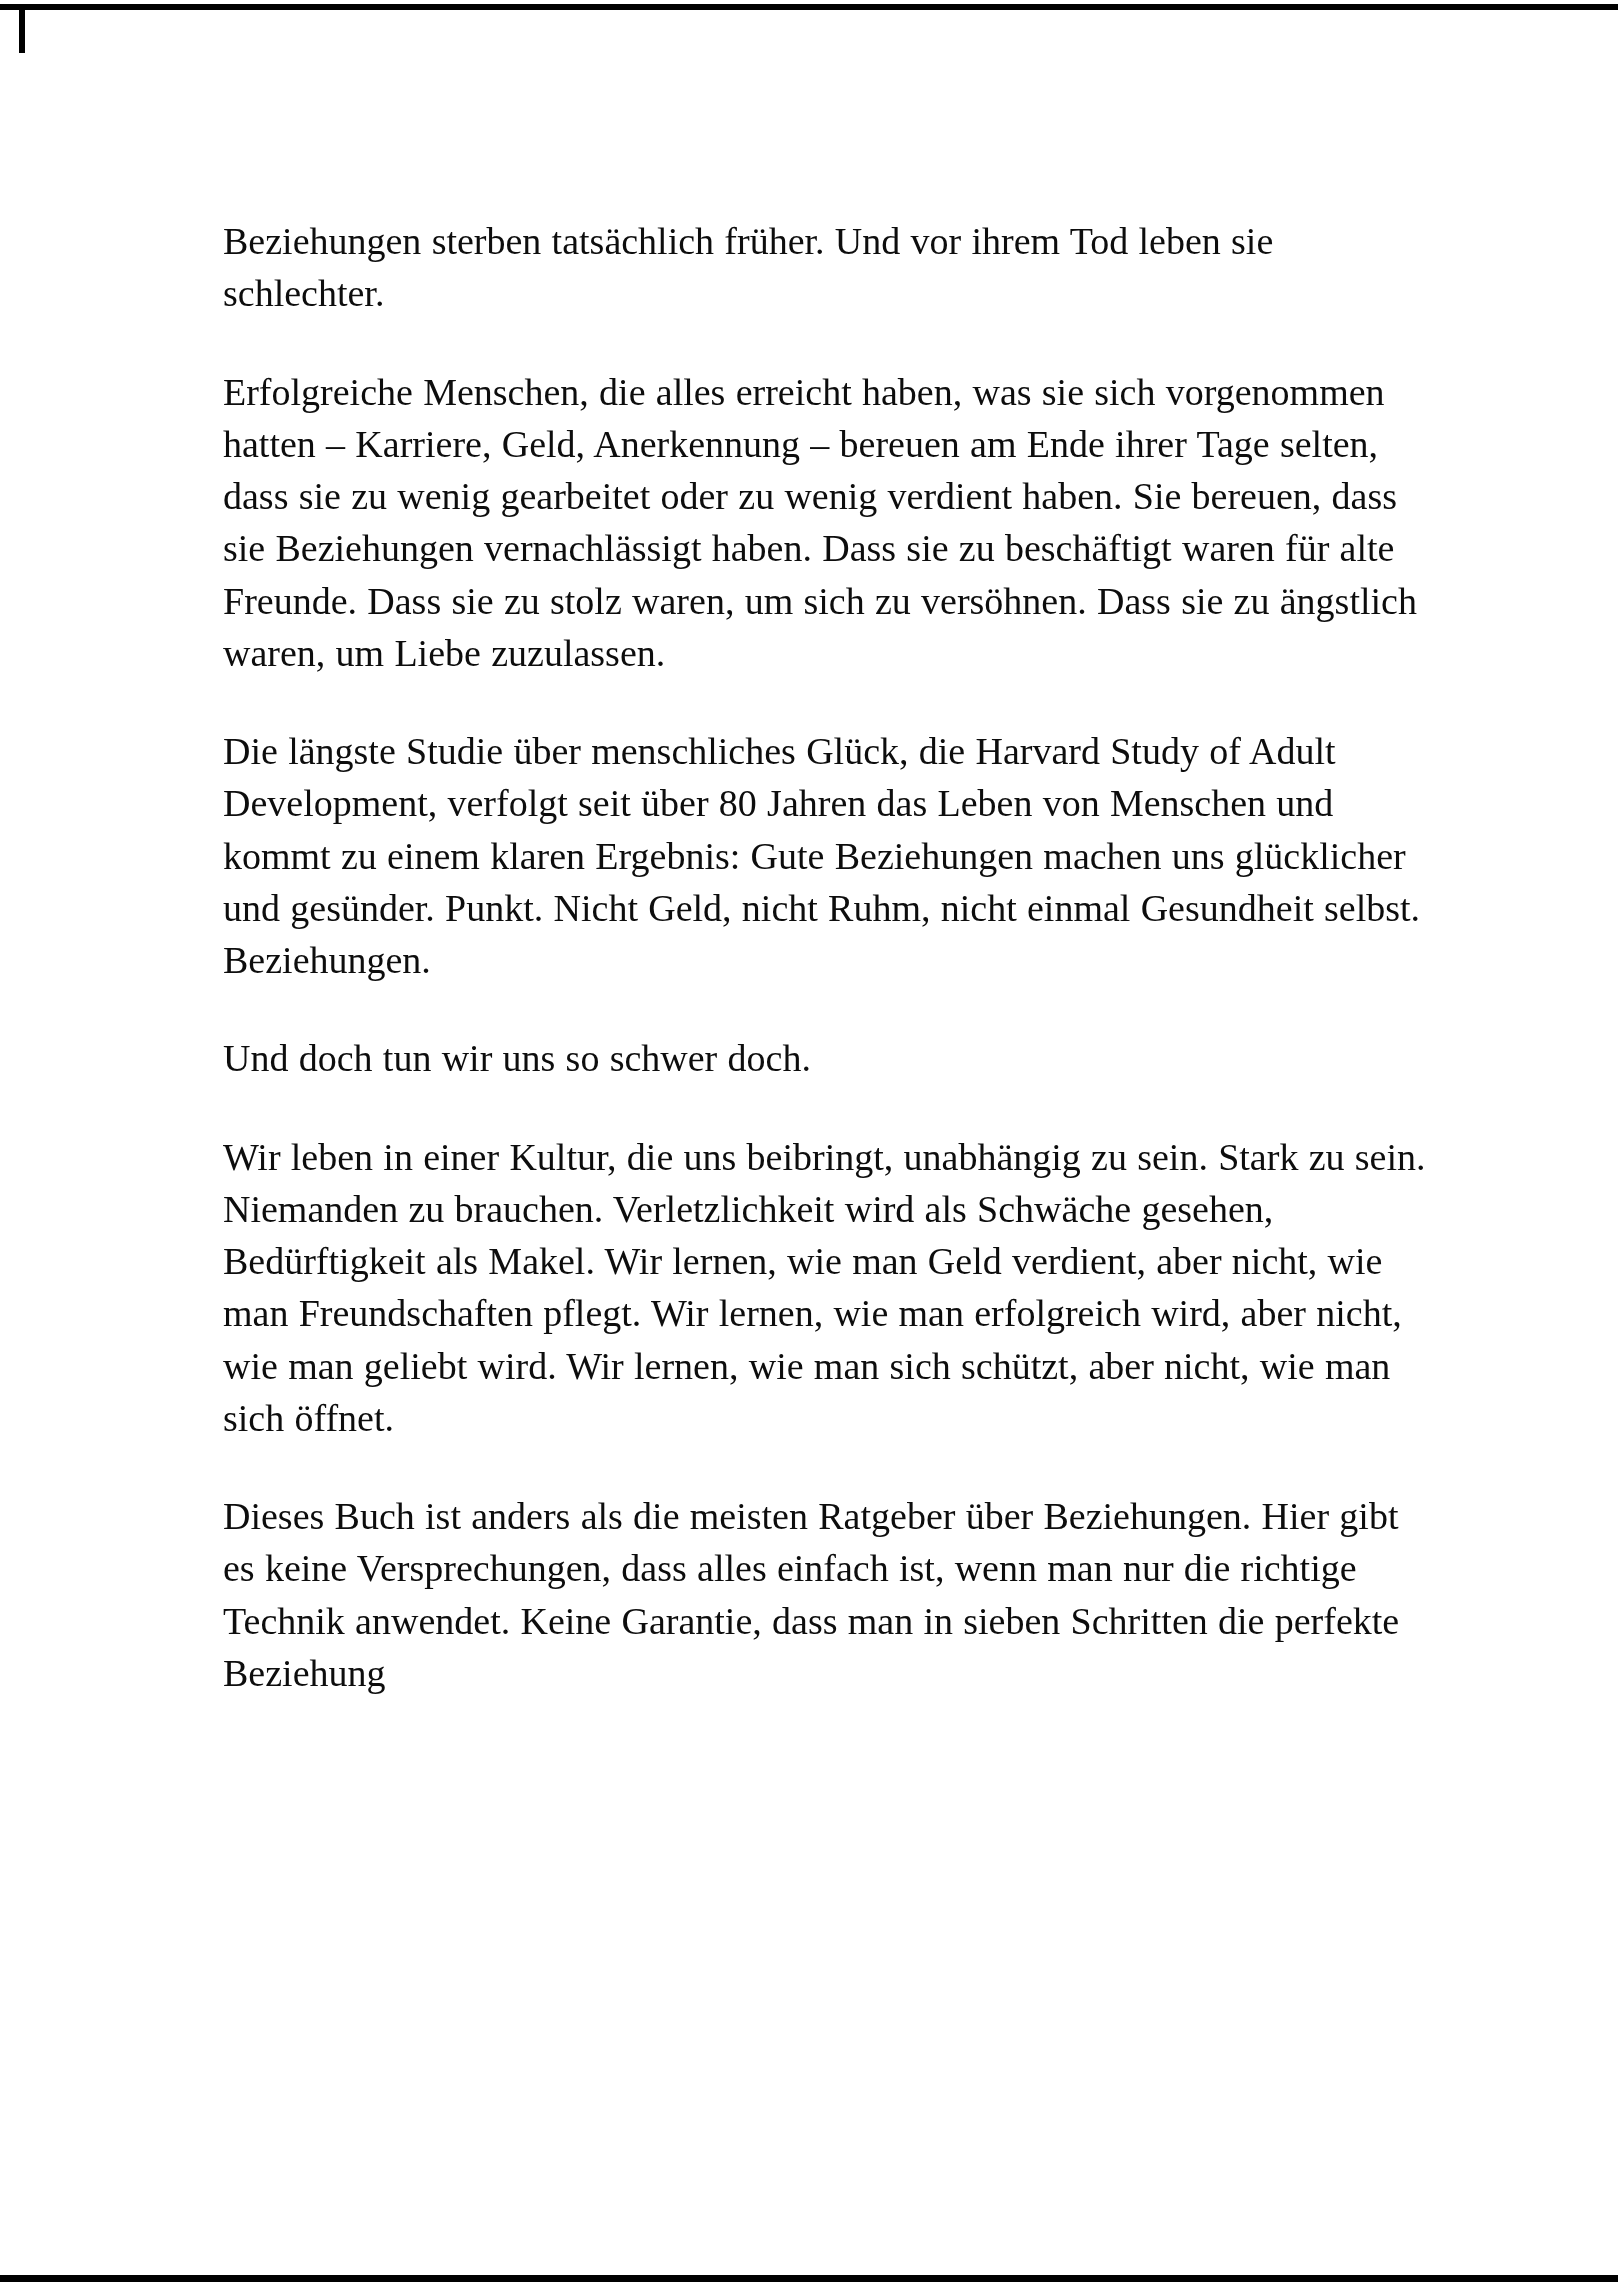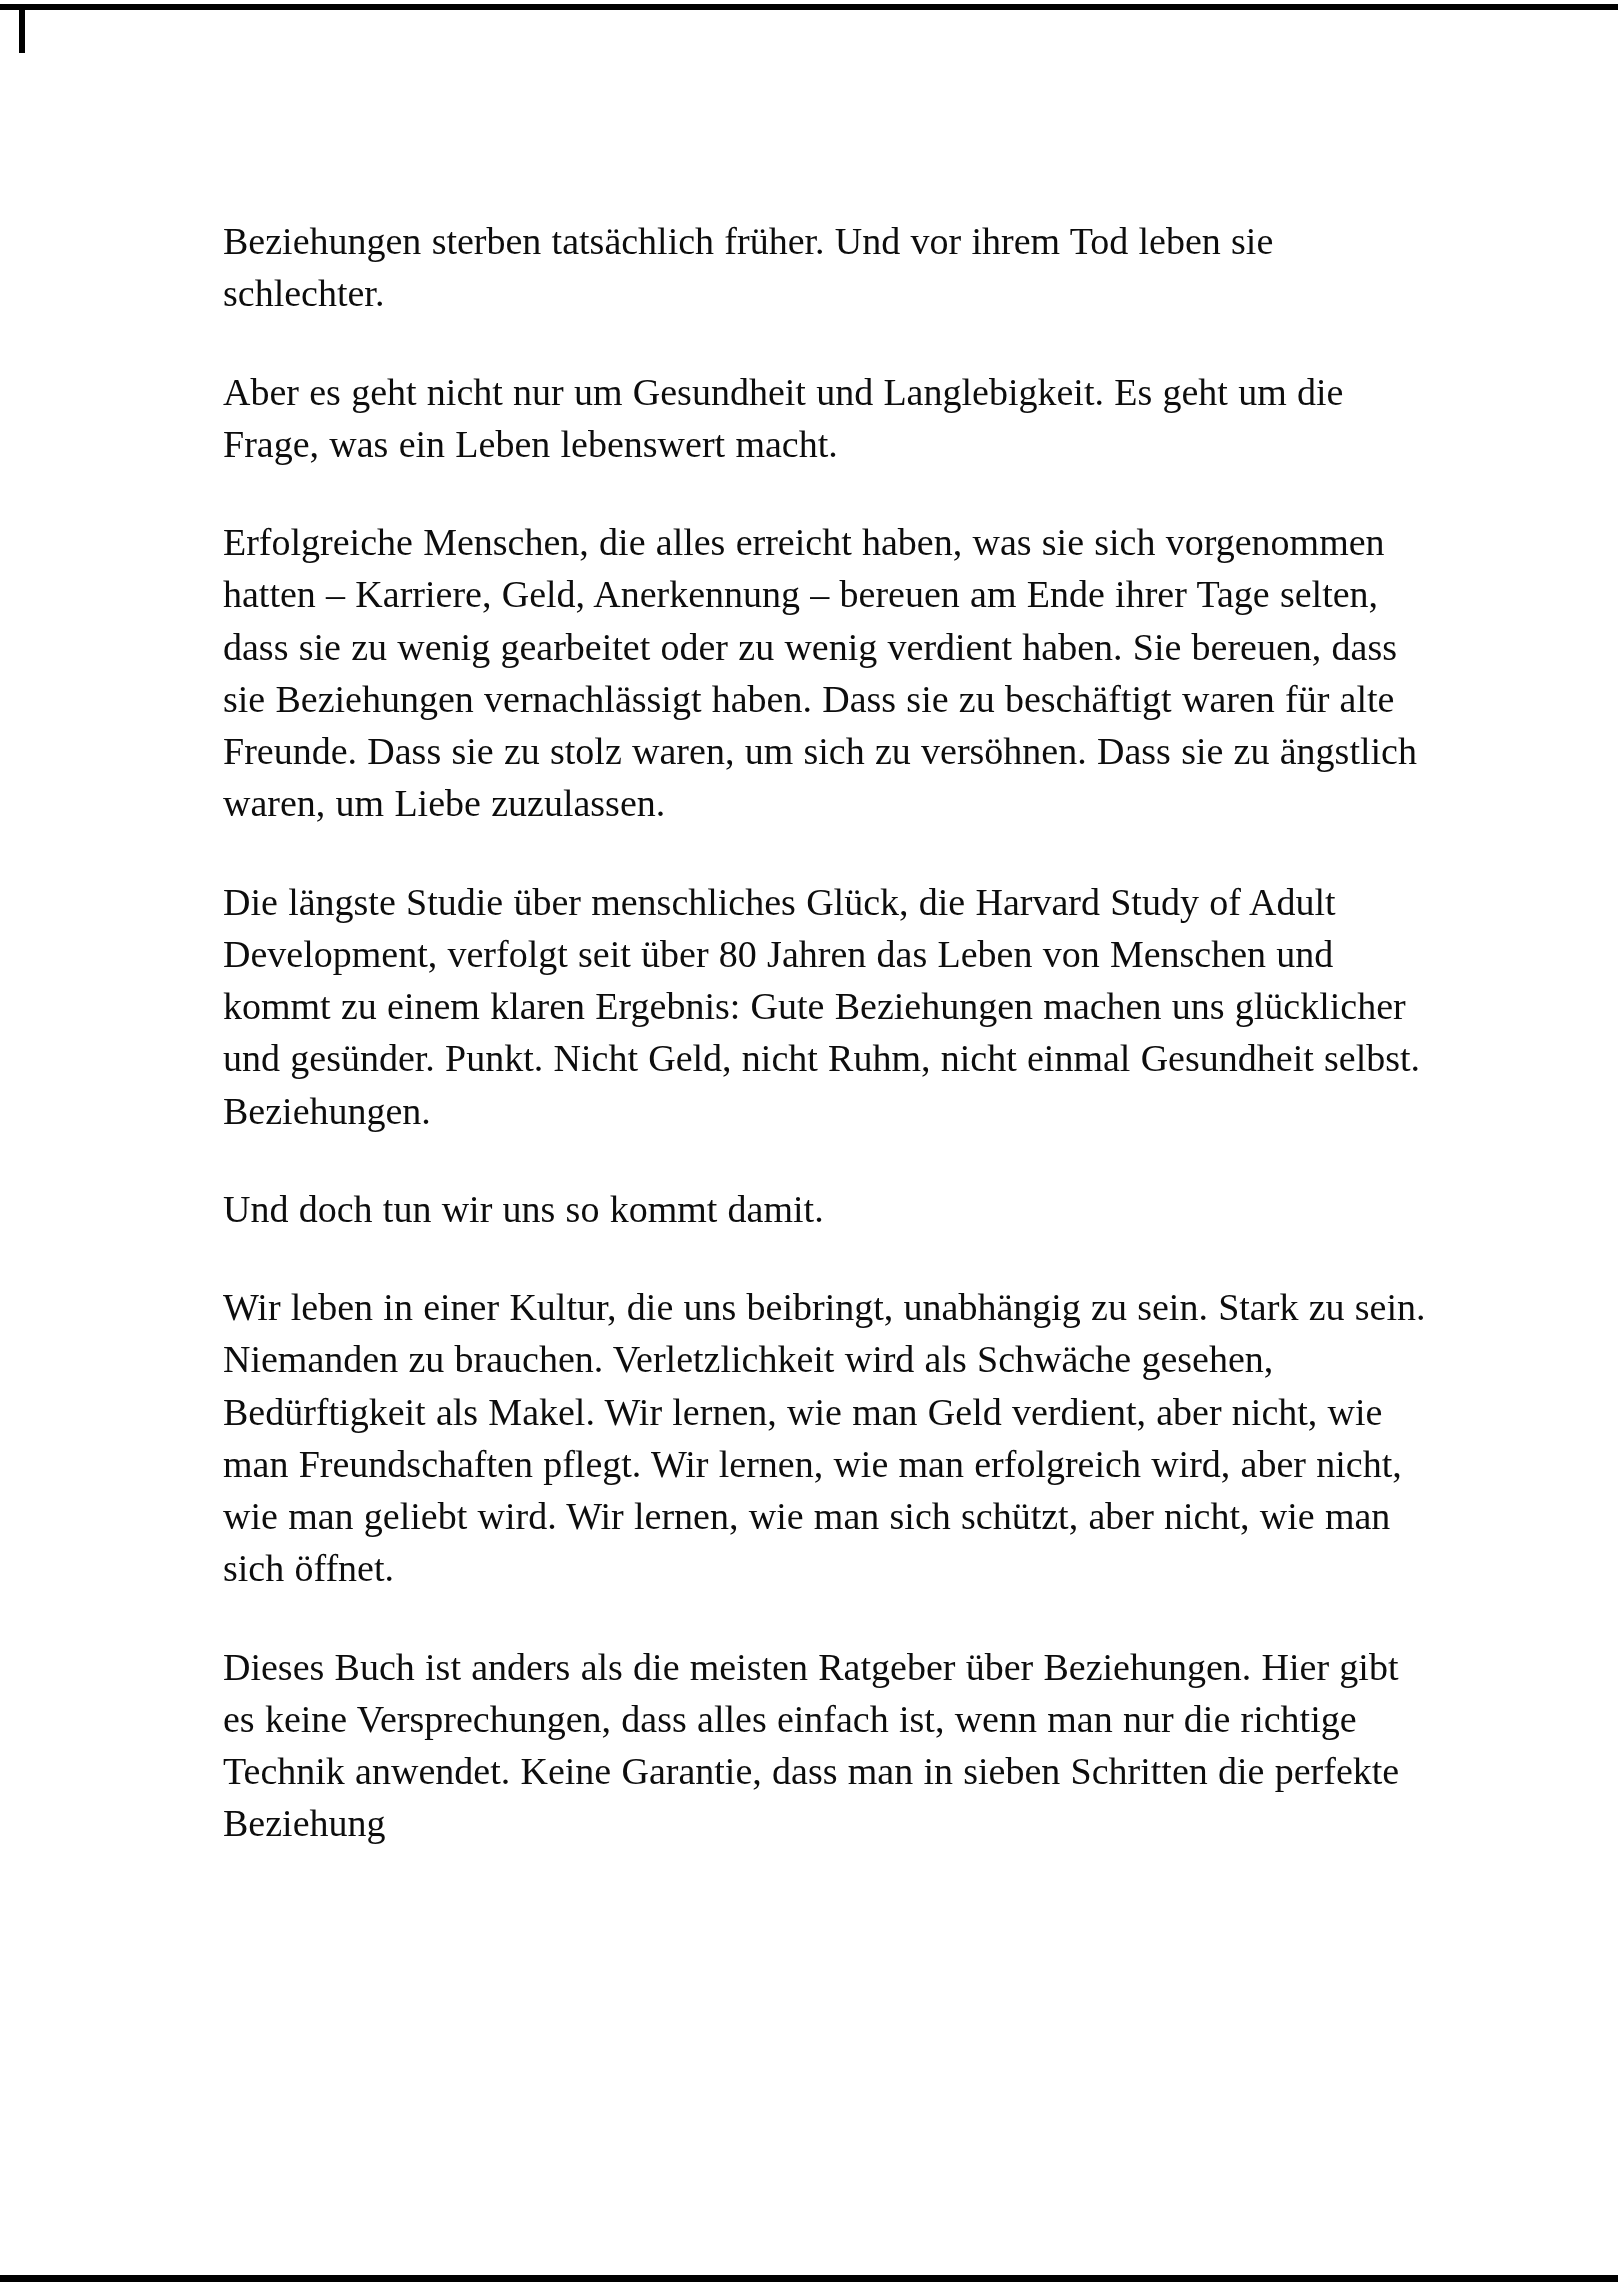--- a/index.html
+++ b/index.html
@@ -62,22 +62,21 @@
 <body style="background: rgb(255, 255, 255);">
 
 <div>
 
   <div class="edge edge-top" style="background: rgb(0, 0, 0);"></div>
   <div class="edge edge-left-tick" style="background: rgb(0, 0, 0);"></div>
   <div class="edge edge-bottom" style="background: rgb(0, 0, 0);"></div>
 
   <div class="content" style="color: rgb(13, 13, 13);">
     <p>Beziehungen sterben tatsächlich früher. Und vor ihrem Tod leben sie schlechter.</p>
-    <p>Aber es geht nicht nur um Gesundheit und Langlebigkeit. Es geht um die Frage, was ein Leben lebenswert macht.</p>
     <p>Erfolgreiche Menschen, die alles erreicht haben, was sie sich vorgenommen hatten – Karriere, Geld, Anerkennung – bereuen am Ende ihrer Tage selten, dass sie zu wenig gearbeitet oder zu wenig verdient haben. Sie bereuen, dass sie Beziehungen vernachlässigt haben. Dass sie zu beschäftigt waren für alte Freunde. Dass sie zu stolz waren, um sich zu versöhnen. Dass sie zu ängstlich waren, um Liebe zuzulassen.</p>
     <p>Die längste Studie über menschliches Glück, die Harvard Study of Adult Development, verfolgt seit über 80 Jahren das Leben von Menschen und kommt zu einem klaren Ergebnis: Gute Beziehungen machen uns glücklicher und gesünder. Punkt. Nicht Geld, nicht Ruhm, nicht einmal Gesundheit selbst. Beziehungen.</p>
-    <p>Und doch tun wir uns so kommt damit.</p>
+    <p>Und doch tun wir uns so schwer doch.</p>
     <p>Wir leben in einer Kultur, die uns beibringt, unabhängig zu sein. Stark zu sein. Niemanden zu brauchen. Verletzlichkeit wird als Schwäche gesehen, Bedürftigkeit als Makel. Wir lernen, wie man Geld verdient, aber nicht, wie man Freundschaften pflegt. Wir lernen, wie man erfolgreich wird, aber nicht, wie man geliebt wird. Wir lernen, wie man sich schützt, aber nicht, wie man sich öffnet.</p>
     <p>Dieses Buch ist anders als die meisten Ratgeber über Beziehungen. Hier gibt es keine Versprechungen, dass alles einfach ist, wenn man nur die richtige Technik anwendet. Keine Garantie, dass man in sieben Schritten die perfekte Beziehung</p>
   </div>
 
 </div>
 
 
 </body></html>

